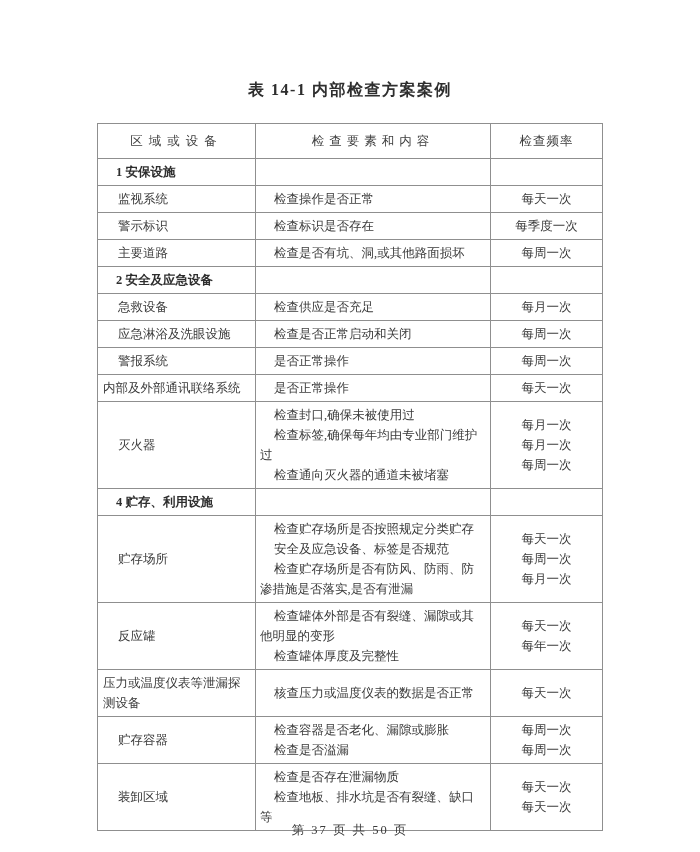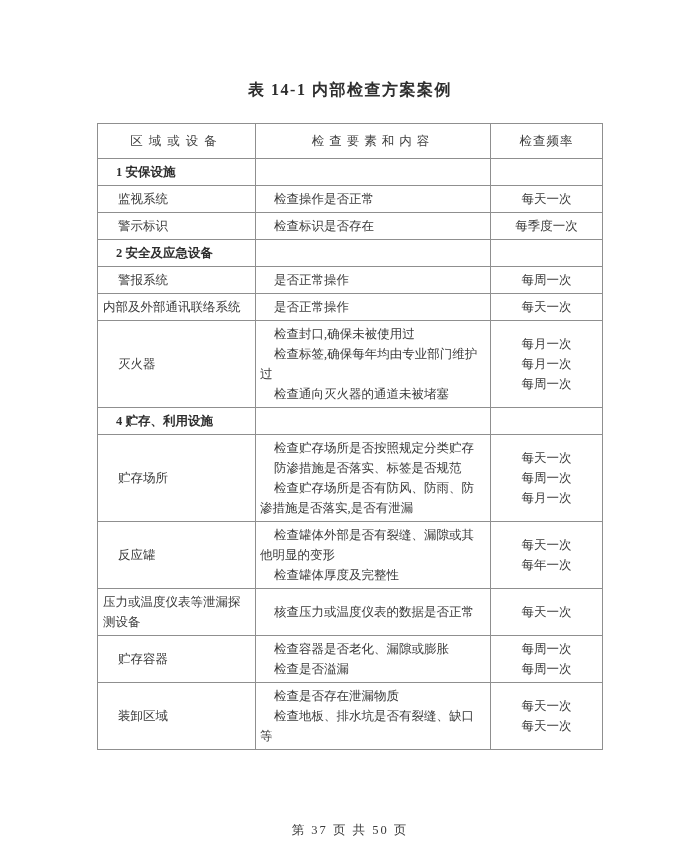--- a/index.html
+++ b/index.html
@@ -120,26 +120,53 @@
         </tr>
         <tr>
           <td class="area">警示标识</td>
           <td class="content">
             <p>检查标识是否存在</p>
           </td>
           <td class="freq">
             <div>每季度一次</div>
           </td>
         </tr>
+        <tr>
+          <td class="area">主要道路</td>
+          <td class="content">
+            <p>检查是否有坑、洞,或其他路面损坏</p>
+          </td>
+          <td class="freq">
+            <div>每周一次</div>
+          </td>
+        </tr>
         <tr class="section">
           <td class="area">2 安全及应急设备</td>
           <td class="content"></td>
           <td class="freq"></td>
         </tr>
         <tr>
+          <td class="area">急救设备</td>
+          <td class="content">
+            <p>检查供应是否充足</p>
+          </td>
+          <td class="freq">
+            <div>每月一次</div>
+          </td>
+        </tr>
+        <tr>
+          <td class="area">应急淋浴及洗眼设施</td>
+          <td class="content">
+            <p>检查是否正常启动和关闭</p>
+          </td>
+          <td class="freq">
+            <div>每周一次</div>
+          </td>
+        </tr>
+        <tr>
           <td class="area">警报系统</td>
           <td class="content">
             <p>是否正常操作</p>
           </td>
           <td class="freq">
             <div>每周一次</div>
           </td>
         </tr>
         <tr>
           <td class="area tight">内部及外部通讯联络系统</td>
@@ -165,21 +192,21 @@
         </tr>
         <tr class="section">
           <td class="area">4 贮存、利用设施</td>
           <td class="content"></td>
           <td class="freq"></td>
         </tr>
         <tr>
           <td class="area">贮存场所</td>
           <td class="content">
             <p>检查贮存场所是否按照规定分类贮存</p>
-            <p>防渗措施是否落实、标签是否规范</p>
+            <p>安全及应急设备、标签是否规范</p>
             <p>检查贮存场所是否有防风、防雨、防渗措施是否落实,是否有泄漏</p>
           </td>
           <td class="freq">
             <div>每天一次</div>
             <div>每周一次</div>
             <div>每月一次</div>
           </td>
         </tr>
         <tr>
           <td class="area">反应罐</td>

